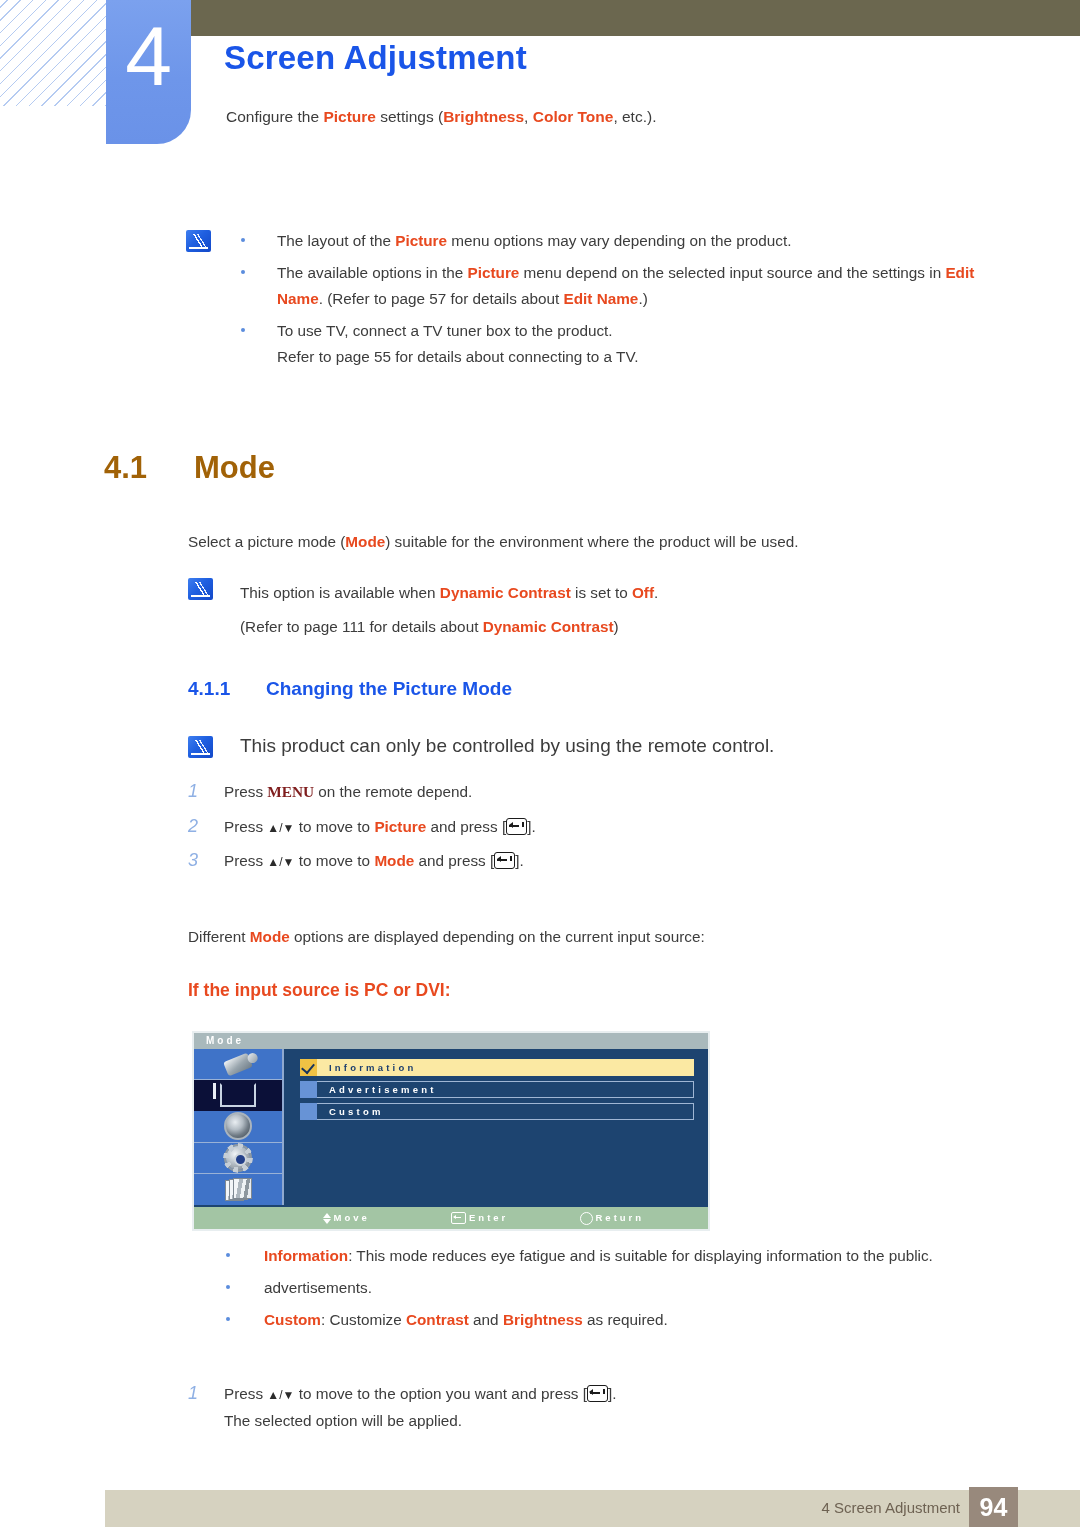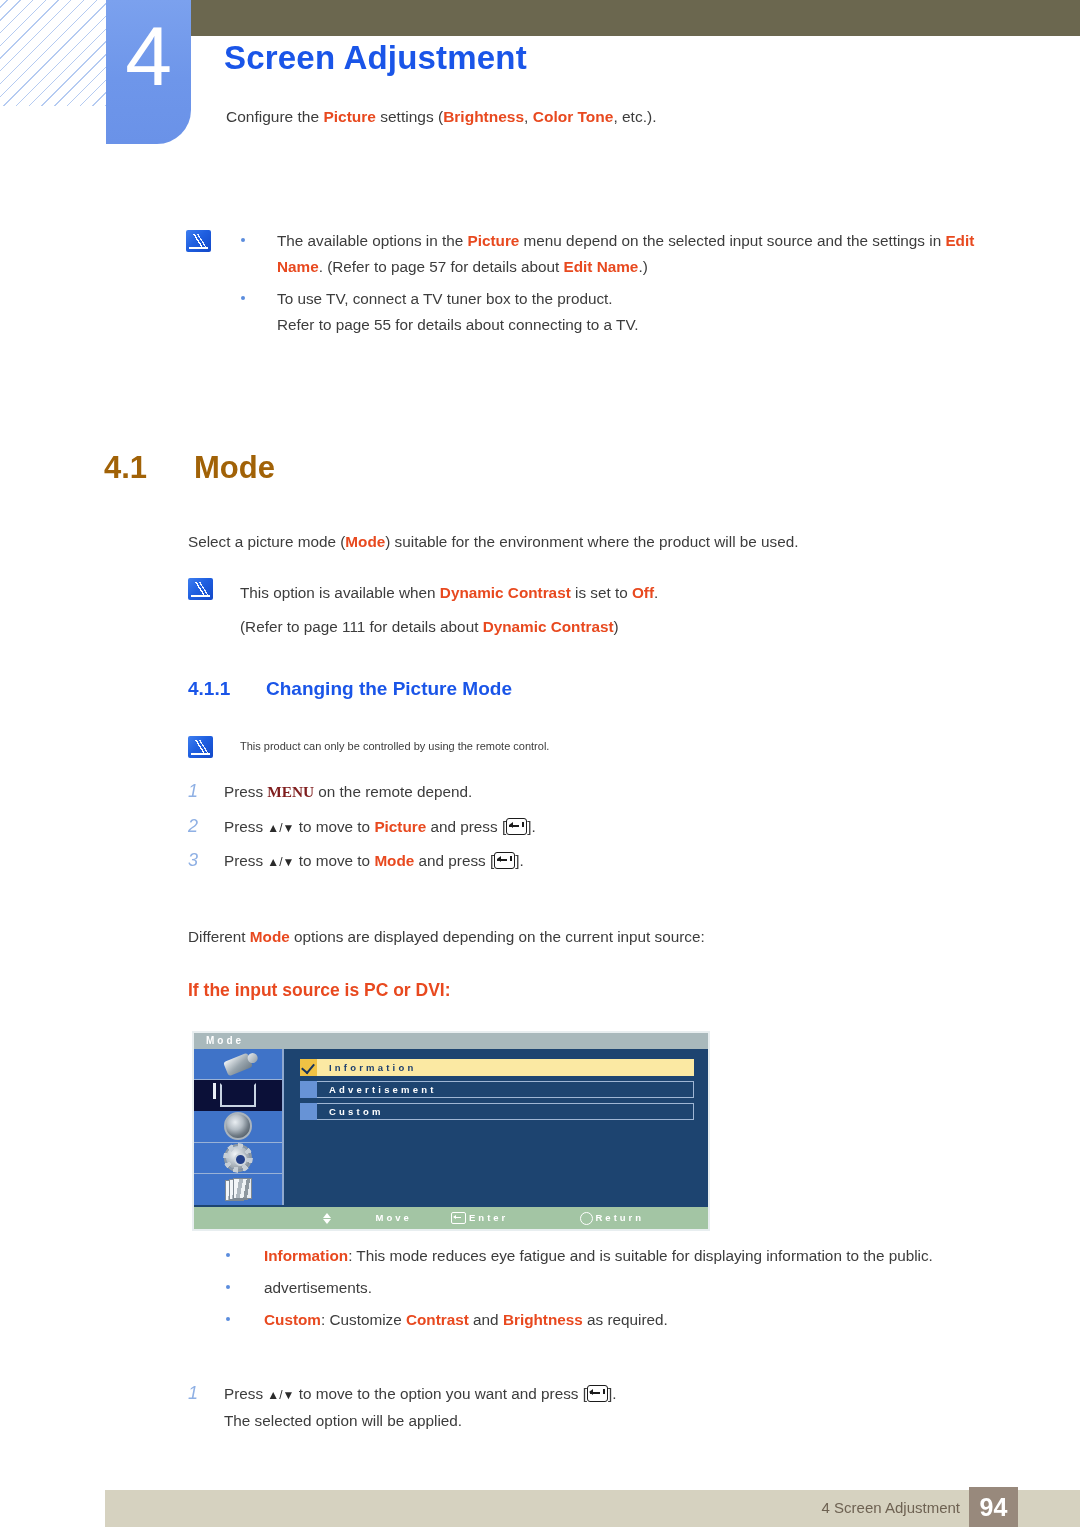--- a/index.html
+++ b/index.html
@@ -275,20 +275,21 @@
 <div class="olive-bar"></div>
 <div class="chapter-tab">
   <div class="chapter-num">4</div>
 </div>
 <div class="chapter-title">Screen Adjustment</div>
 <div class="chapter-sub" id="chapter-sub"><span>Configure the </span><span class="hi">Picture</span><span> settings (</span><span class="hi">Brightness</span><span>, </span><span class="hi">Color Tone</span><span>, etc.).</span></div>
 
 <div class="note-block" style="left:186px;top:228px;width:830px;">
   <span class="ni note-icon"></span>
   <ul class="note-list" id="top-notes" style="margin-left:55px;">
+      <li style="padding-left: 36px; margin-bottom: 6px;"><span class="bdot"></span><span><span>The layout of the </span><span class="hi">Picture</span><span> menu options may vary depending on the product.</span></span></li>
       <li style="padding-left: 36px; margin-bottom: 6px;"><span class="bdot"></span><span><span>The available options in the </span><span class="hi">Picture</span><span> menu depend on the selected input source and the settings in </span><span class="hi">Edit Name</span><span>. (Refer to page 57 for details about </span><span class="hi">Edit Name</span><span>.)</span></span></li>
       <li style="padding-left: 36px; margin-bottom: 6px;"><span class="bdot"></span><span><span>To use TV, connect a TV tuner box to the product.</span></span><div>Refer to page 55 for details about connecting to a TV.</div></li>
     </ul>
 </div>
 
 <div class="h1" style="left:104px;top:450px;">
   <span class="num">4.1</span><span>Mode</span>
 </div>
 
 <div class="para" id="s41-intro" style="left:188px;top:529px;width:830px;"><span>Select a picture mode (</span><span class="hi">Mode</span><span>) suitable for the environment where the product will be used.</span></div>
@@ -300,21 +301,21 @@
     <div id="s41-note2"><span>(Refer to page 111 for details about </span><span class="hi">Dynamic Contrast</span><span>)</span></div>
   </div>
 </div>
 
 <div class="h2" style="left:188px;top:676px;">
   <span class="num">4.1.1</span><span>Changing the Picture Mode</span>
 </div>
 
 <div class="note-block" style="left:188px;top:734px;width:830px;">
   <span class="ni note-icon"></span>
-  <div style="margin-left:52px;font-size:11px;line-height:24px;">This product can only be controlled by using the remote control.</div>
+  <div style="margin-left:52px;font-size:19px;line-height:24px;">This product can only be controlled by using the remote control.</div>
 </div>
 
 <div id="steps">
     <div class="step" style="left: 188px; top: 779px; width: 800px;">
       <span class="n">1</span>
       <span class="txt"><span>Press </span><span class="olive-hi">MENU</span><span> on the remote depend.</span></span>
     </div>
     <div class="step" style="left: 188px; top: 814px; width: 800px;">
       <span class="n">2</span>
       <span class="txt"><span>Press </span><span class="arrows">▲/▼</span><span> to move to </span><span class="hi">Picture</span><span> and press [</span><span class="enterkey"><span class="stem"></span></span><span>].</span></span>
@@ -362,21 +363,21 @@
       <div class="osd-row">
         <div class="chip"></div>
         <div class="bar">Advertisement</div>
       </div>
       <div class="osd-row">
         <div class="chip"></div>
         <div class="bar">Custom</div>
       </div>
     </div>
   <div class="osd-foot" id="osd-foot">
-      <span class="seg" style="position: absolute; left: 25%; gap: 42px;">
+      <span class="seg" style="position: absolute; left: 25%;">
         <span class="g-move"></span>
         <span>Move</span>
       </span>
       <span class="seg" style="position: absolute; left: 50%;">
         <span class="g-enter"></span>
         <span>Enter</span>
       </span>
       <span class="seg" style="position: absolute; left: 75%;">
         <span class="g-ret"></span>
         <span>Return</span>

